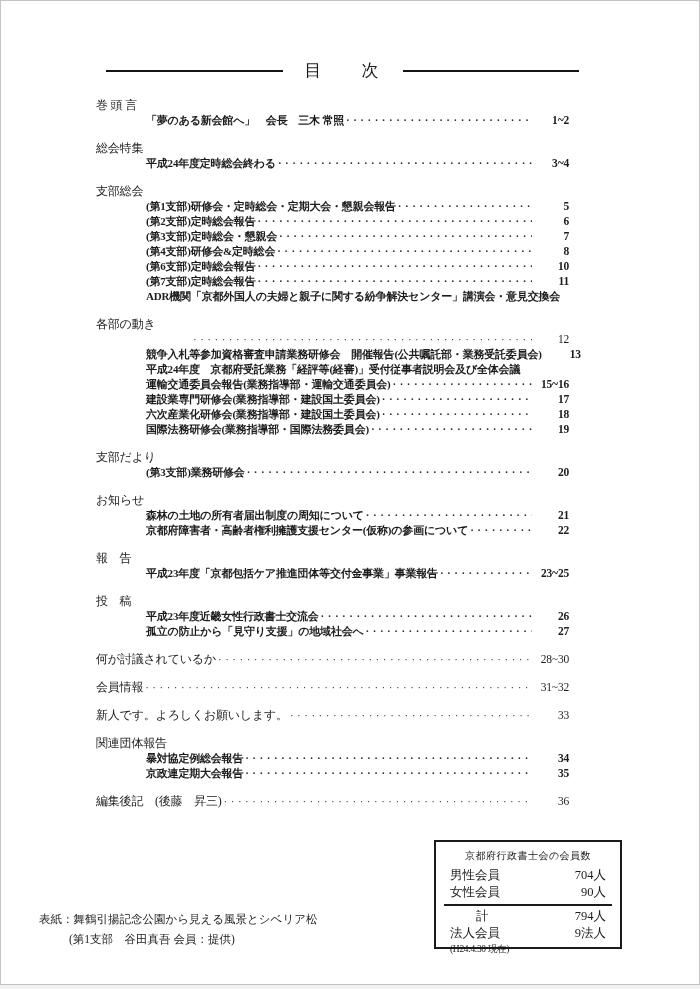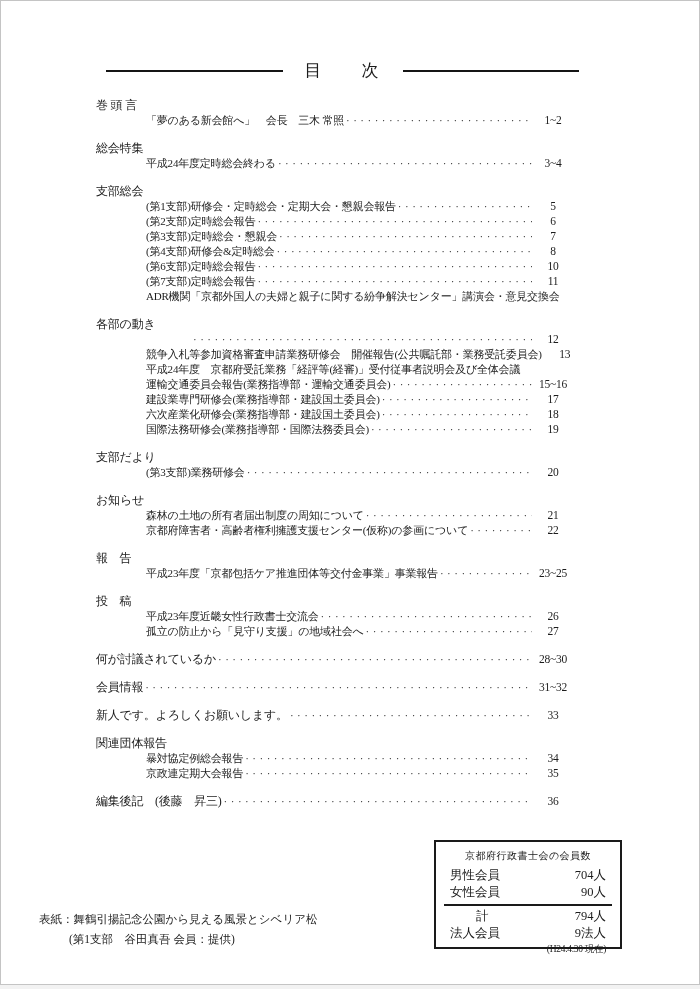--- a/index.html
+++ b/index.html
@@ -23,54 +23,54 @@
     font-size:17px; font-weight:normal;
     padding:0 22px; white-space:nowrap; letter-spacing:2px;
   }
   
   .toc { margin:16px 130px 0 95px; }
   .row {
     display:flex; align-items:center;
     line-height:15px; font-size:12px;
     letter-spacing:-0.2px;
   }
-  .row.ind1 { padding-left:50px; font-size:11px; }
+  .row.ind1 { padding-left:50px; font-size:11px;font-weight:bold; }
   .row.ind2 { padding-left:95px; font-size:11px; }
   .row.gap { margin-top:13px; }
   .txt { white-space:nowrap; }
   .leader {
     flex:1 1 0; min-width:0;
     overflow:hidden; white-space:nowrap;
     margin:0 5px 0 2px;
     color:#2a2a2a;
   }
   .leader::after {
     content:"································································";
     letter-spacing:3.5px; font-size:11px;
   }
-  .pg { min-width:32px; text-align:center; white-space:nowrap; font-size:11.5px; }
+  .pg { min-width:32px; text-align:right; white-space:nowrap; font-size:11.5px; }
   
   .member-box {
     position:absolute; left:433px; top:839px;
     width:188px; height:109px;
     border:2px solid #1a1a1a;
     padding:7px 14px 4px;
     background:#fff;
   }
   .mb-title {
     font-size:10px; text-align:center;
     letter-spacing:0.5px; margin-bottom:4px; white-space:nowrap;
   }
   .mb-row {
     display:flex; justify-content:space-between;
     font-size:12.5px; line-height:17px;
   }
   .mb-row .lbl.indent { padding-left:26px; }
   .mb-divider { height:2px; background:#1a1a1a; margin:3px -6px 2px; }
-  .mb-note { font-size:9.5px; text-align:right; margin-top:1px; letter-spacing:-0.3px; }
+  .mb-note { font-size:9.5px; margin-top:1px; letter-spacing:-0.3px; }
   
   .cover-caption {
     position:absolute; left:38px; top:908px;
     font-size:11.5px; line-height:20px; white-space:nowrap;
   }
   .cc2 { padding-left:30px; }
 </style>
 </head>
 <body>
 

